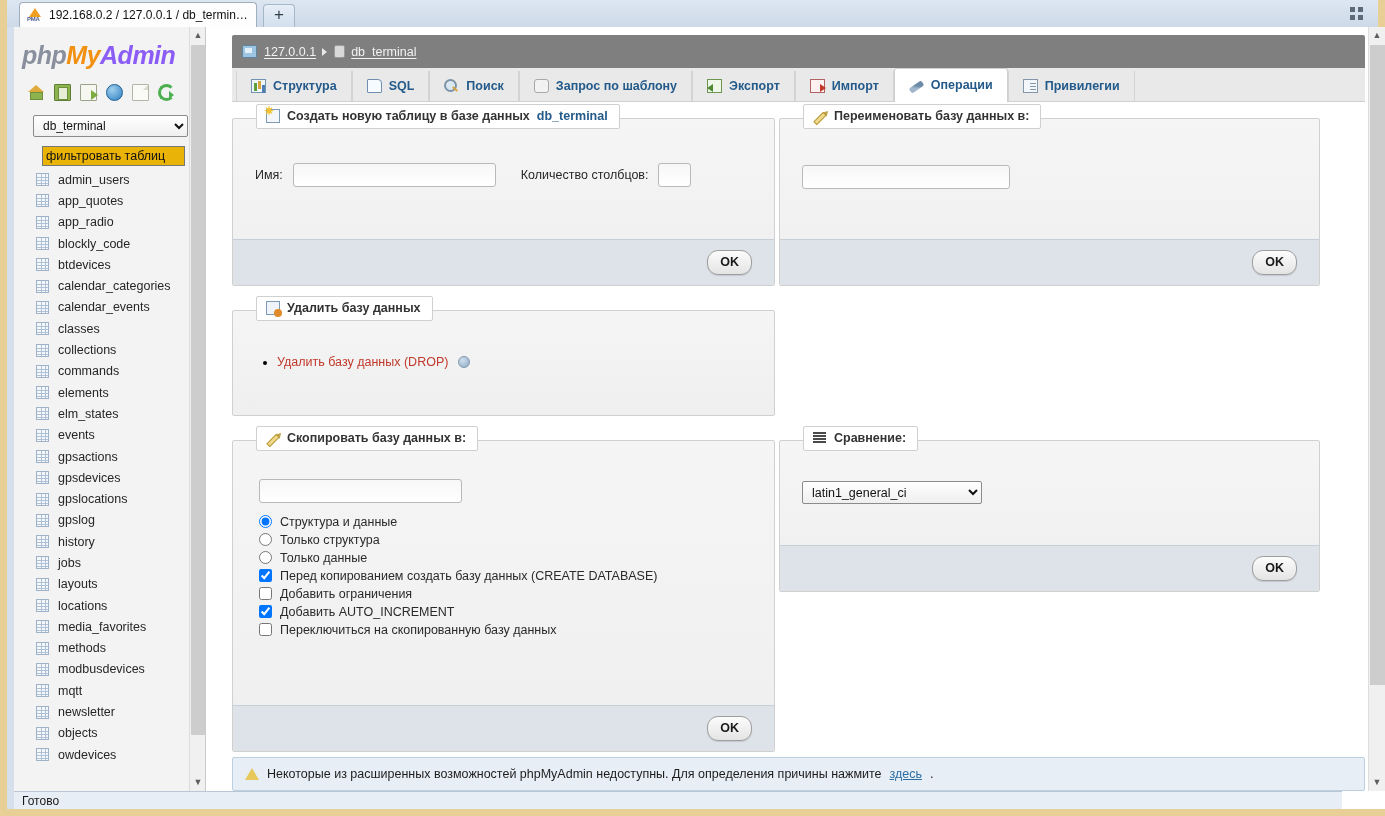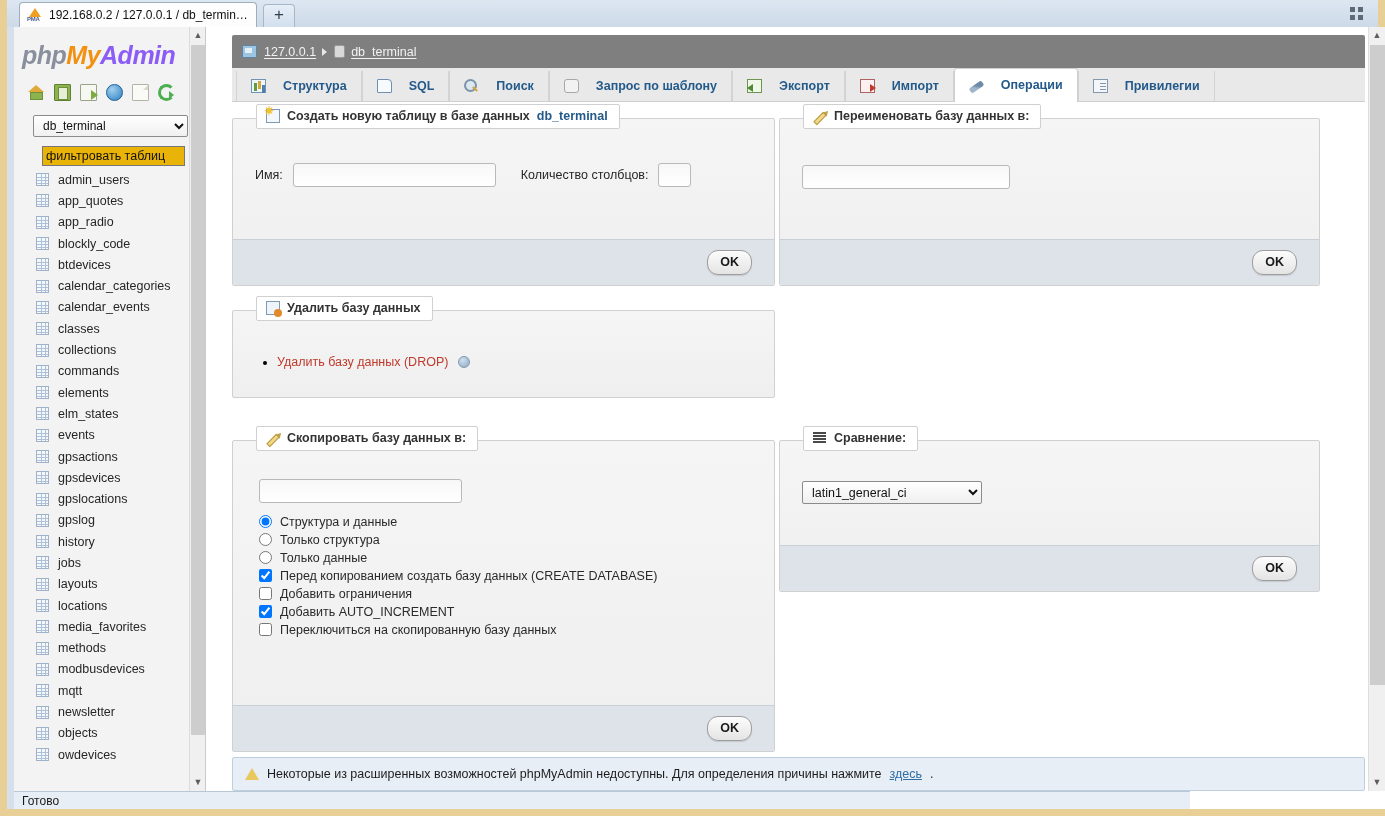--- a/index.html
+++ b/index.html
@@ -230,21 +230,21 @@
     background: #d9d9d9; border: 1px solid #9a9a9a; border-radius: 2px;
   }
   .bc-db-name { text-decoration: underline; text-underline-offset: 2px; }
 
   #tabbar {
     height: 34px; background: #e9e9e9;
     border-bottom: 1px solid #cfcfcf;
     display: flex; align-items: stretch; padding-left: 4px;
   }
   .tab {
-    display: flex; align-items: center; gap: 17px;
+    display: flex; align-items: center; gap: 7px;
     padding: 0 14px; margin-top: 3px;
     background: #e9e9e9;
     border-left: 1px solid #d3d3d3; border-right: 1px solid #d3d3d3;
     font-size: 12.5px; font-weight: bold; color: #235a8a;
     white-space: nowrap;
   }
   .tab.active {
     background: #ffffff; border-top: 1px solid #cfcfcf;
     border-left: 1px solid #cfcfcf; border-right: 1px solid #cfcfcf;
     margin-top: 0; border-radius: 3px 3px 0 0;
@@ -409,21 +409,21 @@
     position: absolute; right: 0; top: 0; width: 17px; height: 764px;
     background: #f0f0f0; border-left: 1px solid #dedede;
   }
   #main-sb-thumb {
     position: absolute; left: 1px; top: 18px; width: 15px; height: 640px;
     background: #cdcdcd;
   }
 
   
   #status-bar {
-    position: absolute; left: 0; bottom: 0; width: 1176px; height: 18px;
+    position: absolute; left: 0; bottom: 0; width: 1328px; height: 18px;
     background: #e8eef5; border-top: 1px solid #b9c6d4;
     font-size: 12px; color: #1a1a1a;
     display: flex; align-items: center; padding-left: 8px;
   }
 </style>
 </head>
 <body>
 
 <div id="browser-frame">
 
@@ -662,21 +662,21 @@
               <span>Переименовать базу данных в:</span>
             </div>
             <div class="panel-body" style="padding-top:46px;">
               <input class="text-input" style="width: 208px;" type="text" value="">
             </div>
             <div class="panel-footer" style="position:absolute;left:0;right:0;bottom:0;">
               <span class="ok-button">OK</span>
             </div>
           </div>
 
-          <div class="panel" style="left:0; top:208px; width:543px; height:88px;">
+          <div class="panel" style="left:0; top:208px; width:543px; height:106px;">
             <div class="panel-legend">
               <span class="legend-icon li-droptable"></span>
               <span>Удалить базу данных</span>
             </div>
             <div class="panel-body" style="padding-top:44px;">
               <ul style="margin:0;padding-left:22px;">
                 <li>
                   <a class="drop-link" href="#">Удалить базу данных (DROP)</a>
                   <span class="help-icon"></span>
                 </li>

